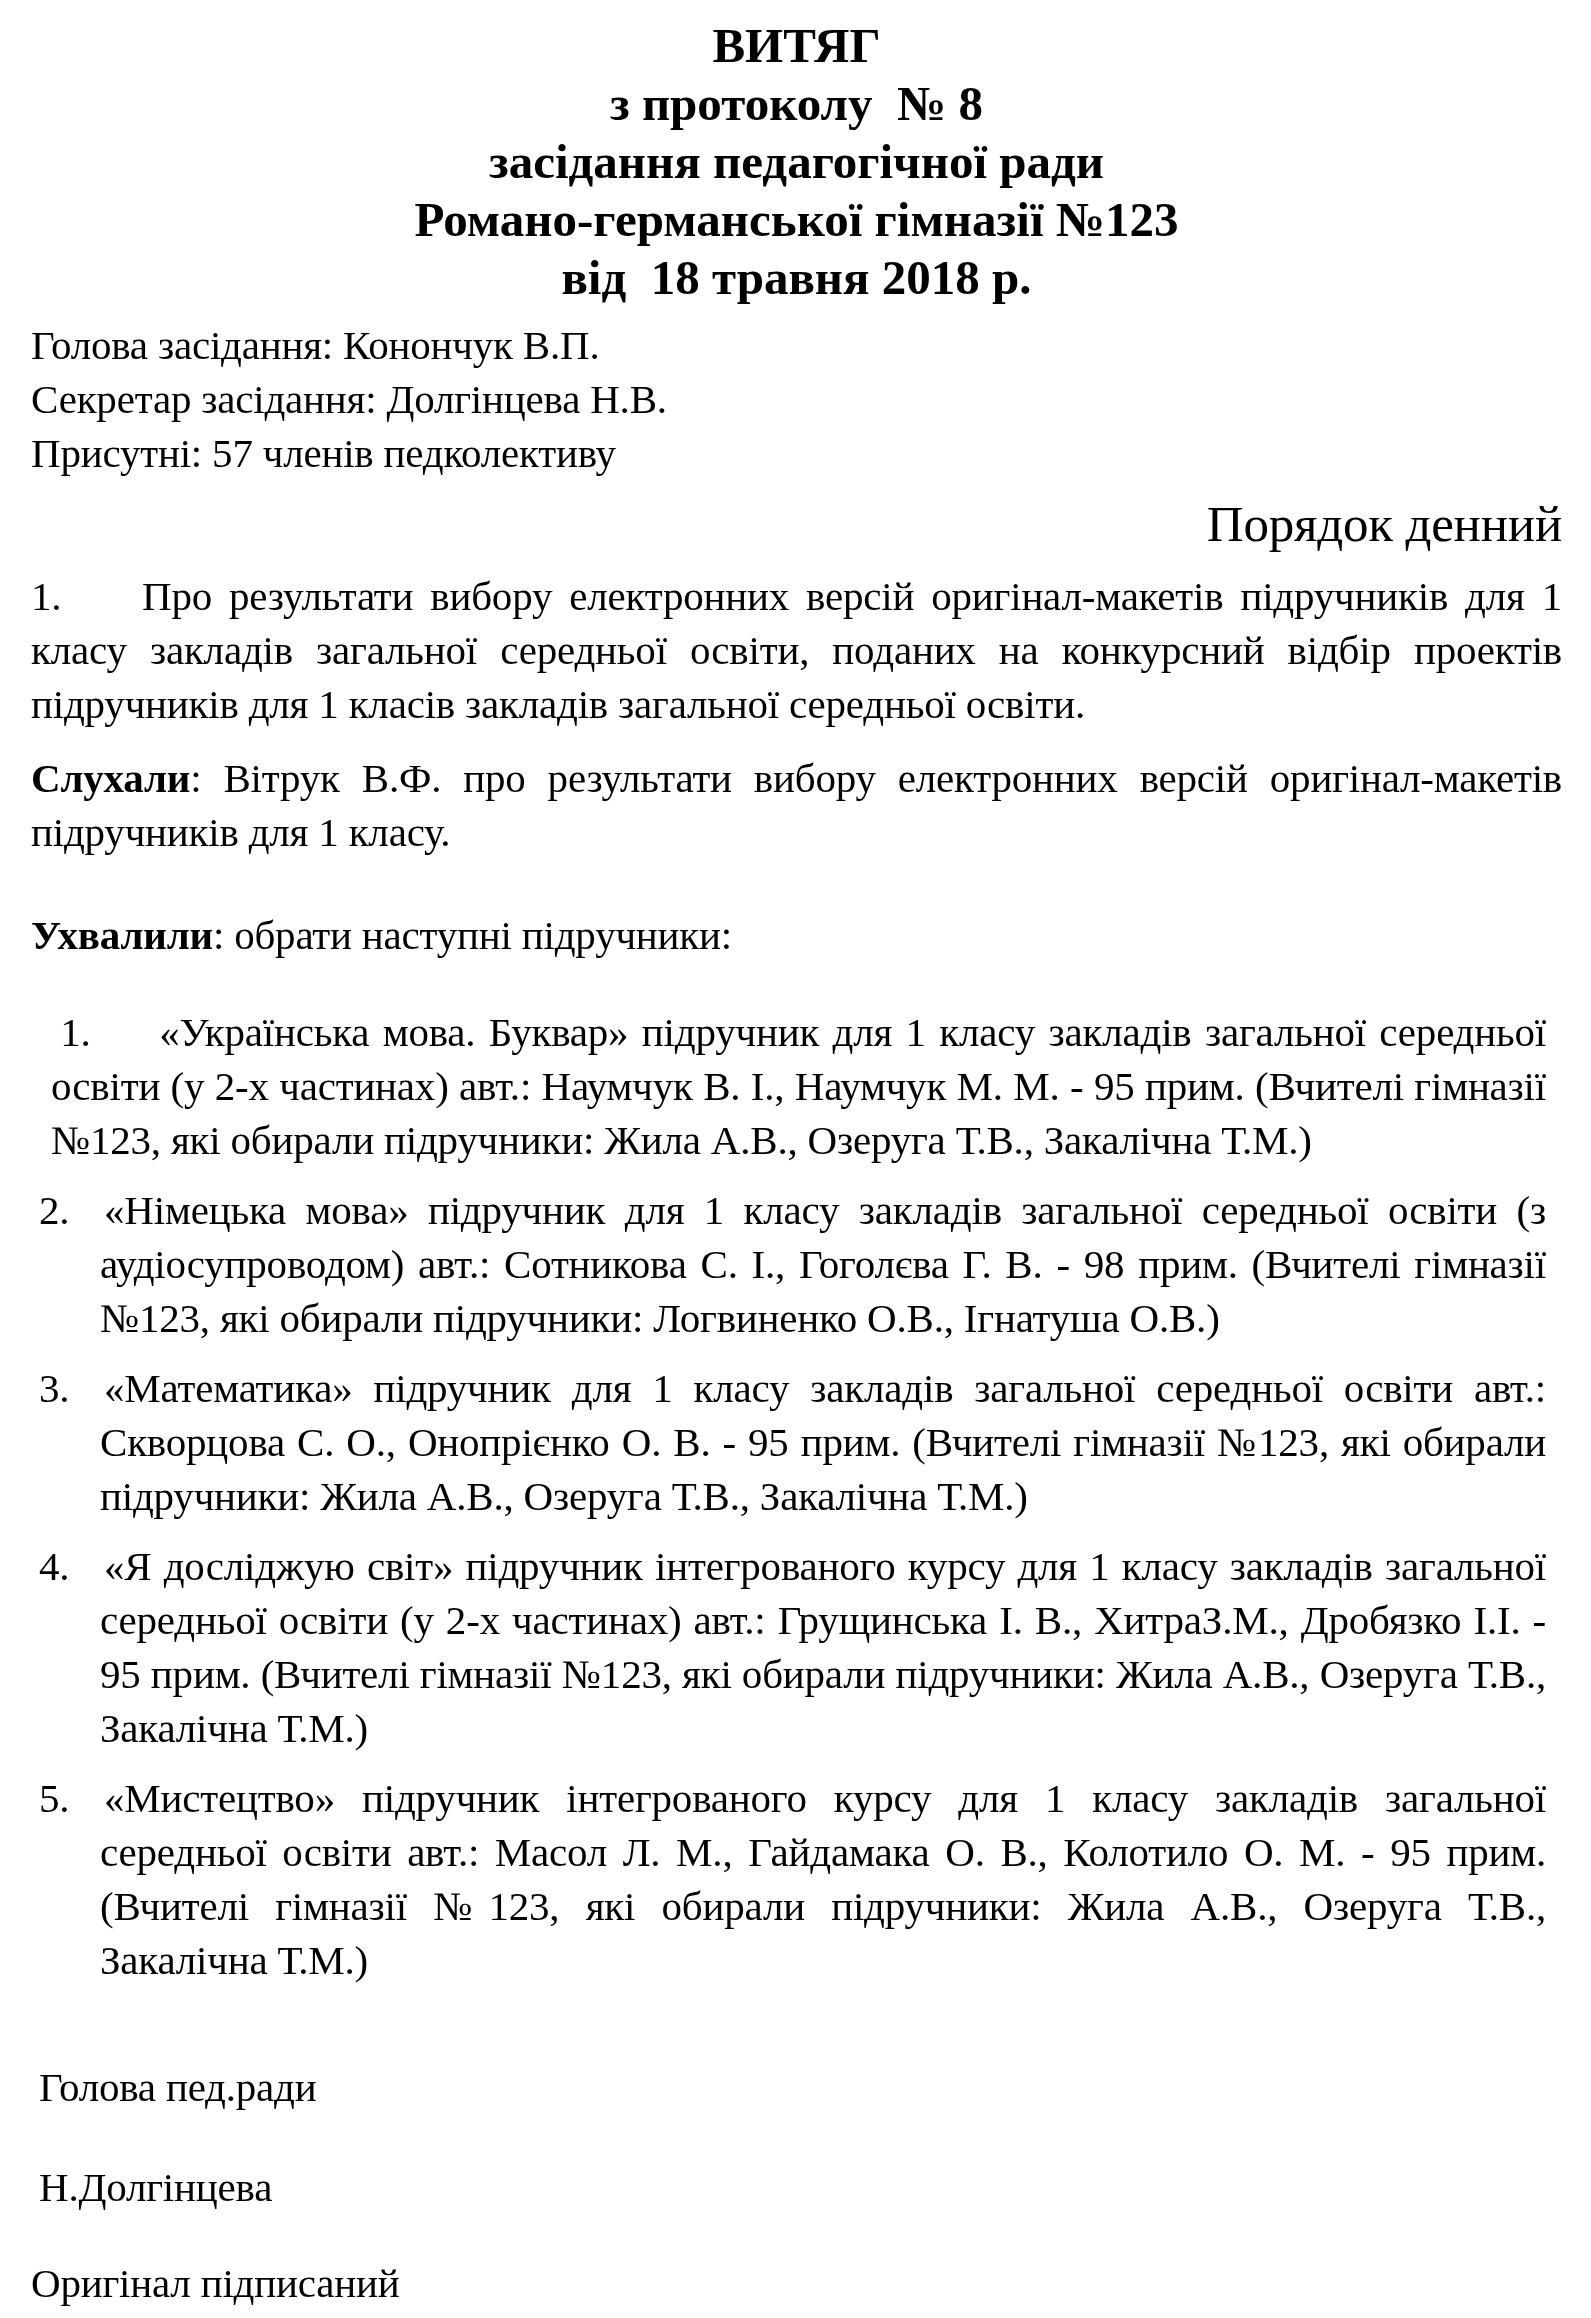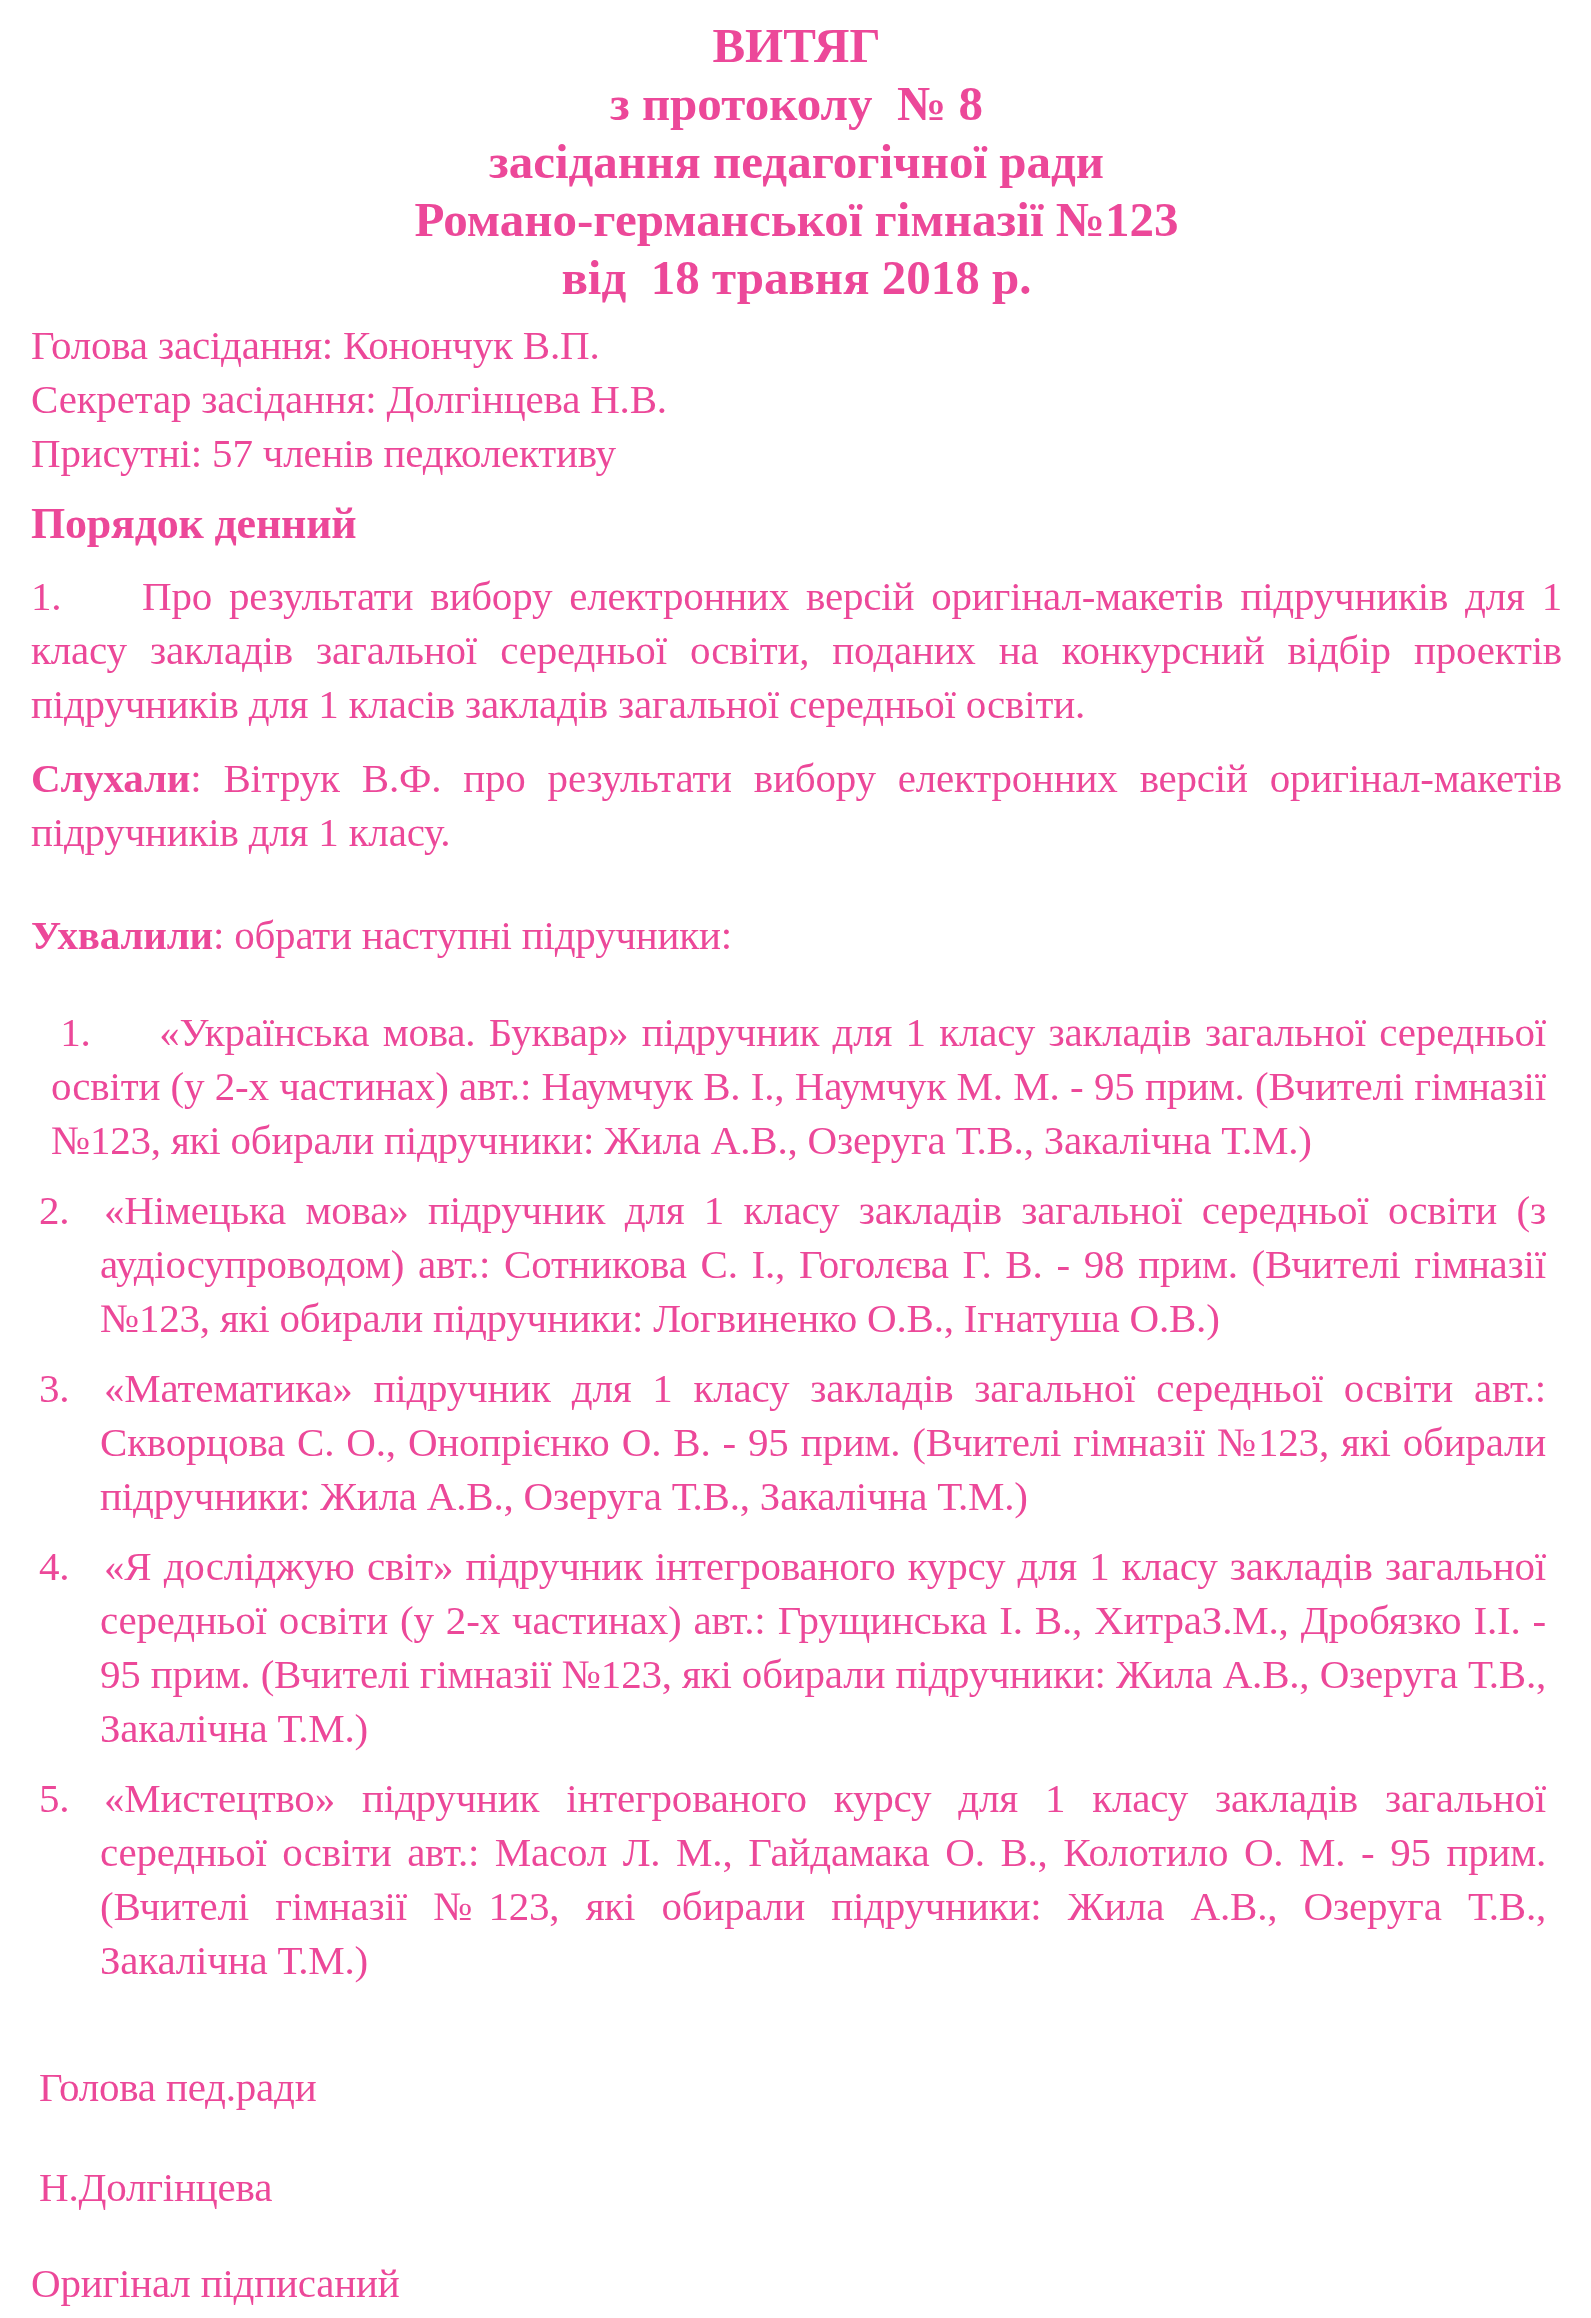--- a/index.html
+++ b/index.html
@@ -8,21 +8,21 @@
     background: #ffffff;
   }
   * { box-sizing: border-box; }
 
   .page {
     position: relative;
     width: 1591px;
     height: 2319px;
     margin: 0 auto;
     background: #ffffff;
-    color: #ec4899;
+    color: #000000;
     font-family: "Liberation Serif", "DejaVu Serif", serif;
     font-size: 41px;
     line-height: 54px;
     letter-spacing: -0.2px;
     padding: 17px 29px 0 31px;
     overflow: hidden;
   }
 
   
   .title-block {
@@ -40,23 +40,23 @@
   .meta-block {
     margin-top: 10.7px;
   }
   .meta-line {
     margin: 0;
   }
 
   
   .agenda-heading {
     margin: 17px 0 0 0;
-    text-align: left;
-    font-weight: bold;
-    font-size: 44px;
+    text-align: right;
+    font-weight: normal;
+    font-size: 51px;
   }
   .agenda-item {
     margin: 18.4px 0 0 0;
     text-align: justify;
   }
   .agenda-num {
     display: inline-block;
     width: 111px;
   }
 

